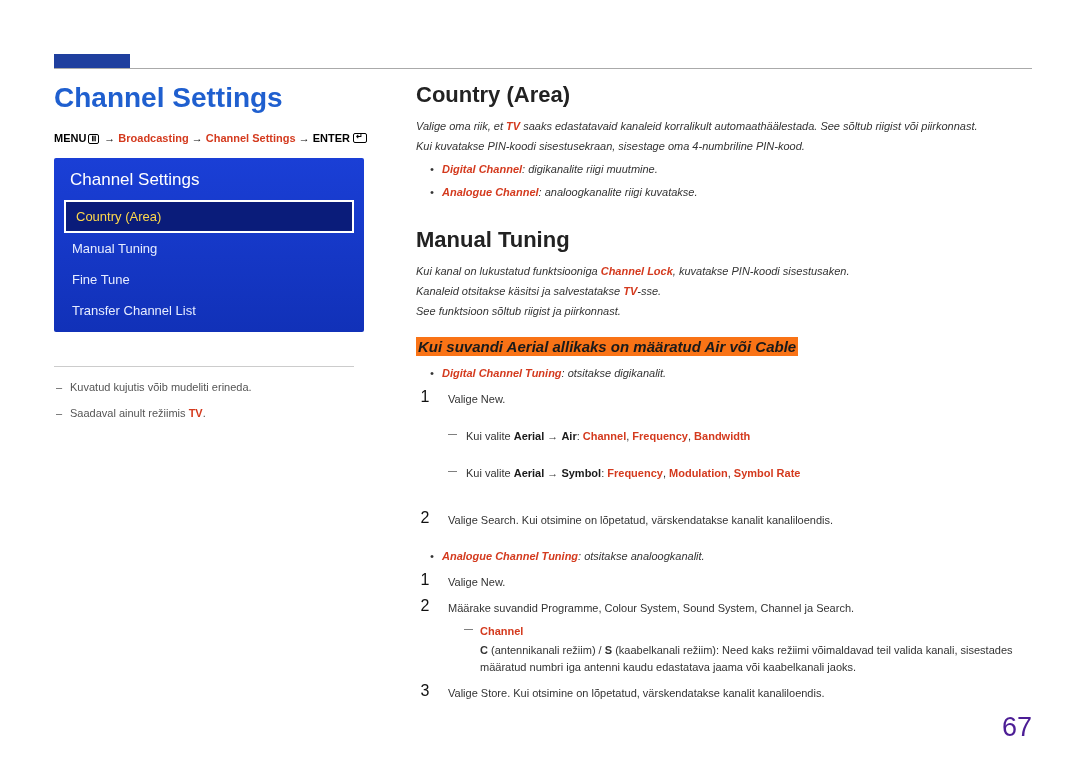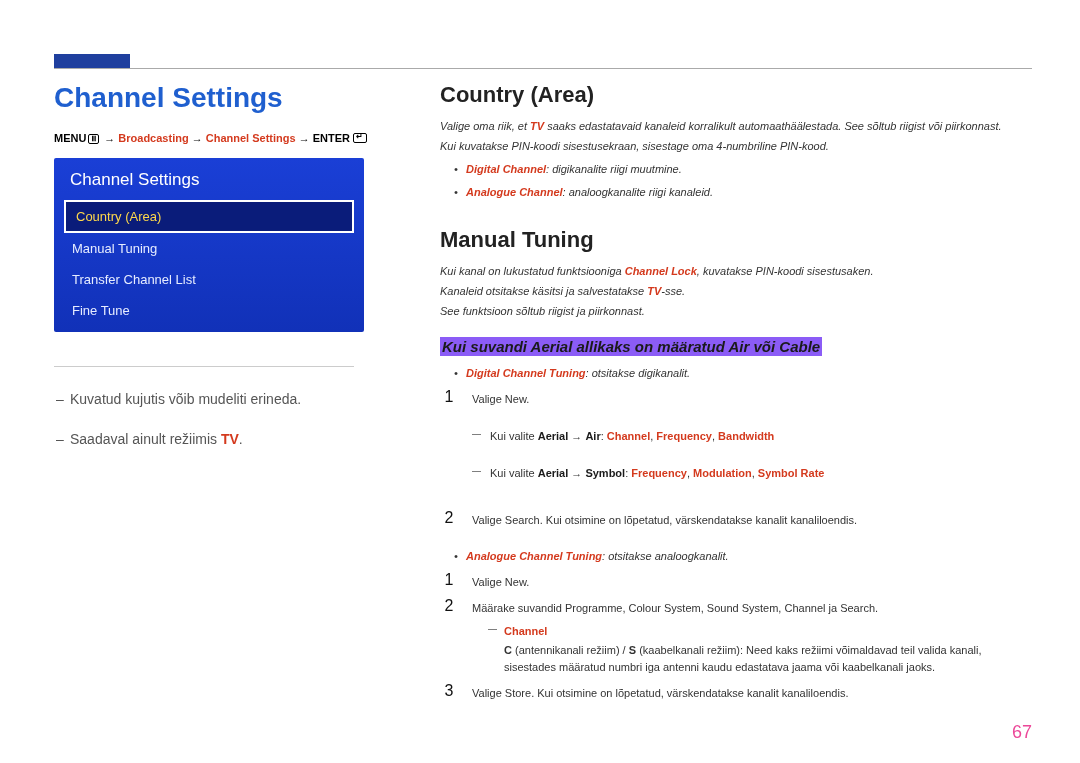--- a/index.html
+++ b/index.html
@@ -1,99 +1,99 @@
 <!DOCTYPE html>
 <html><head>
 <meta charset="utf-8">
 <style>
   * { box-sizing: border-box; margin: 0; padding: 0; }
   body { font-family: "Myriad Pro", "Segoe UI", Arial, sans-serif; background: #fff; width: 1080px; height: 763px; position: relative; color: #3a3a3a; }
   .page { padding: 44px 48px 0 54px; }
   .rule-top { position: absolute; top: 68px; left: 54px; right: 48px; border-top: 1px solid #aaa; }
   .rule-accent { position: absolute; top: 54px; left: 54px; width: 76px; height: 14px; background: #1f3f9e; }
-  .two-col { display: flex; gap: 56px; margin-top: 38px; }
+  .two-col { display: flex; gap: 32px; margin-top: 38px; }
   .left { width: 330px; flex-shrink: 0; }
   .right { flex: 1; }
   .h1 { font-size: 28px; font-weight: 600; color: #1f5fcf; margin-bottom: 18px; }
   .breadcrumb { font-size: 11px; font-weight: 700; color: #000; margin-bottom: 14px; }
   .breadcrumb .red { color: #d43a1e; font-weight: 700; }
   .breadcrumb .icon { display: inline-block; border: 1.2px solid #000; border-radius: 2px; font-size: 7px; line-height: 8px; padding: 0 2px; vertical-align: 1px; margin: 0 2px; }
   .breadcrumb .enter-icon { display: inline-block; border: 1.2px solid #000; border-radius: 2px; width: 14px; height: 10px; position: relative; vertical-align: -1px; margin-left: 3px; }
   .breadcrumb .enter-icon::after { content: "↵"; position: absolute; left: 2px; top: -2px; font-size: 8px; }
   .panel { background: linear-gradient(#1a3fd6, #1131b8); border-radius: 2px; padding: 0 0 6px 0; color: #fff; width: 310px; }
   .panel-title { font-size: 17px; font-weight: 400; padding: 12px 16px 10px; }
   .panel-item { font-size: 13px; font-weight: 300; padding: 8px 18px; color: #e6ecff; }
   .panel-item.selected { margin: 0 10px; padding: 7px 10px; border: 2px solid #fff; background: #0a1c7a; color: #ffd94a; font-weight: 400; }
   .footnote-sep { border-top: 1px solid #ccc; margin: 34px 6px 10px 0; width: 300px; }
-  .footnote { font-size: 14px; color: #555; margin: 24px 0 0 16px; position: relative; }
+  .footnote { font-size: 11px; color: #555; margin: 14px 0 0 16px; position: relative; }
   .footnote::before { content: "–"; position: absolute; left: -14px; top: 0; }
   .footnote .red { color: #d43a1e; font-weight: 600; }
   .h2 { font-size: 22px; font-weight: 600; color: #222; margin: 0 0 10px; }
   .h2.mt { margin-top: 26px; }
   .p { font-size: 11px; color: #333; line-height: 1.55; margin: 3px 0; font-style: italic; }
   .p .red { color: #d43a1e; font-weight: 700; }
   .bullet { position: relative; padding-left: 26px; margin: 6px 0; }
   .bullet::before { content: "•"; position: absolute; left: 14px; top: 0; font-size: 11px; color: #333; }
-  .highlight { display: inline; background: #8b5cf6; padding: 1px 2px; }
+  .highlight { display: inline; background: #f97316; padding: 1px 2px; }
   .h3 { font-size: 15px; font-weight: 700; font-style: italic; color: #1a1a1a; margin: 18px 0 10px; }
   .numlist { display: flex; gap: 14px; margin: 6px 0; }
   .numlist .num { width: 18px; font-size: 16px; font-weight: 400; color: #111; text-align: center; flex-shrink: 0; }
   .numlist .body { flex: 1; font-size: 11px; color: #333; line-height: 1.55; padding-top: 3px; }
   .dash { position: relative; padding-left: 18px; margin: 20px 0; font-size: 11px; }
   .dash::before { content: "―"; position: absolute; left: 0; top: 0; font-size: 9px; color: #333; }
   .dash .red { color: #d43a1e; font-weight: 700; }
   .dash .bold { font-weight: 700; color: #1a1a1a; }
   .sub-dash { position: relative; padding-left: 32px; margin: 6px 0 2px; font-size: 11px; }
   .sub-dash::before { content: "―"; position: absolute; left: 16px; top: 0; font-size: 9px; }
   .sub-dash .red { color: #d43a1e; font-weight: 700; }
   .sub-body { font-size: 11px; padding-left: 32px; line-height: 1.55; }
   .sub-body .bold { font-weight: 700; }
-  .page-num { position: absolute; bottom: 20px; right: 48px; font-size: 18px; color: #ec4899; font-weight: 300; }
+  .page-num { position: absolute; bottom: 20px; right: 48px; font-size: 27px; color: #4c1d95; font-weight: 300; }
 </style>
 </head>
 <body>
 
 <div class="rule-accent"></div>
 <div class="rule-top"></div>
 
 <div class="page">
   <div class="two-col">
     <div class="left">
       <div class="h1">Channel Settings</div>
 
       <div class="breadcrumb">
         <span class="bold">MENU</span><span class="icon">Ⅲ</span><span> → </span><span class="red">Broadcasting</span><span> → </span><span class="red">Channel Settings</span><span> → </span><span class="bold">ENTER</span><span class="enter-icon"></span>
       </div>
 
       <div class="panel">
         <div class="panel-title">Channel Settings</div>
         <div class="panel-item selected">Country (Area)</div>
         <div class="panel-item">Manual Tuning</div>
+        <div class="panel-item">Fine Tune</div>
         <div class="panel-item">Transfer Channel List</div>
-        <div class="panel-item">Fine Tune</div>
       </div>
 
       <div class="footnote-sep"></div>
       <div class="footnote">Kuvatud kujutis võib mudeliti erineda.</div>
       <div class="footnote">
         <span>Saadaval ainult režiimis </span><span class="red">TV</span><span>.</span>
       </div>
     </div>
 
     <div class="right">
       <div class="h2">Country (Area)</div>
       <div class="p">
         <span>Valige oma riik, et </span><span class="red">TV</span><span> saaks edastatavaid kanaleid korralikult automaathäälestada. See sõltub riigist või piirkonnast.</span>
       </div>
       <div class="p">Kui kuvatakse PIN-koodi sisestusekraan, sisestage oma 4-numbriline PIN-kood.</div>
       <div class="p bullet">
         <span class="red">Digital Channel</span><span>: digikanalite riigi muutmine.</span>
       </div>
       <div class="p bullet">
-        <span class="red">Analogue Channel</span><span>: analoogkanalite riigi kanaleid.</span>
+        <span class="red">Analogue Channel</span><span>: analoogkanalite riigi kuvatakse.</span>
       </div>
 
       <div class="h2 mt">Manual Tuning</div>
       <div class="p">
         <span>Kui kanal on lukustatud funktsiooniga </span><span class="red">Channel Lock</span><span>, kuvatakse PIN-koodi sisestusaken.</span>
       </div>
       <div class="p">
         <span>Kanaleid otsitakse käsitsi ja salvestatakse </span><span class="red">TV</span><span>-sse.</span>
       </div>
       <div class="p">See funktsioon sõltub riigist ja piirkonnast.</div>

